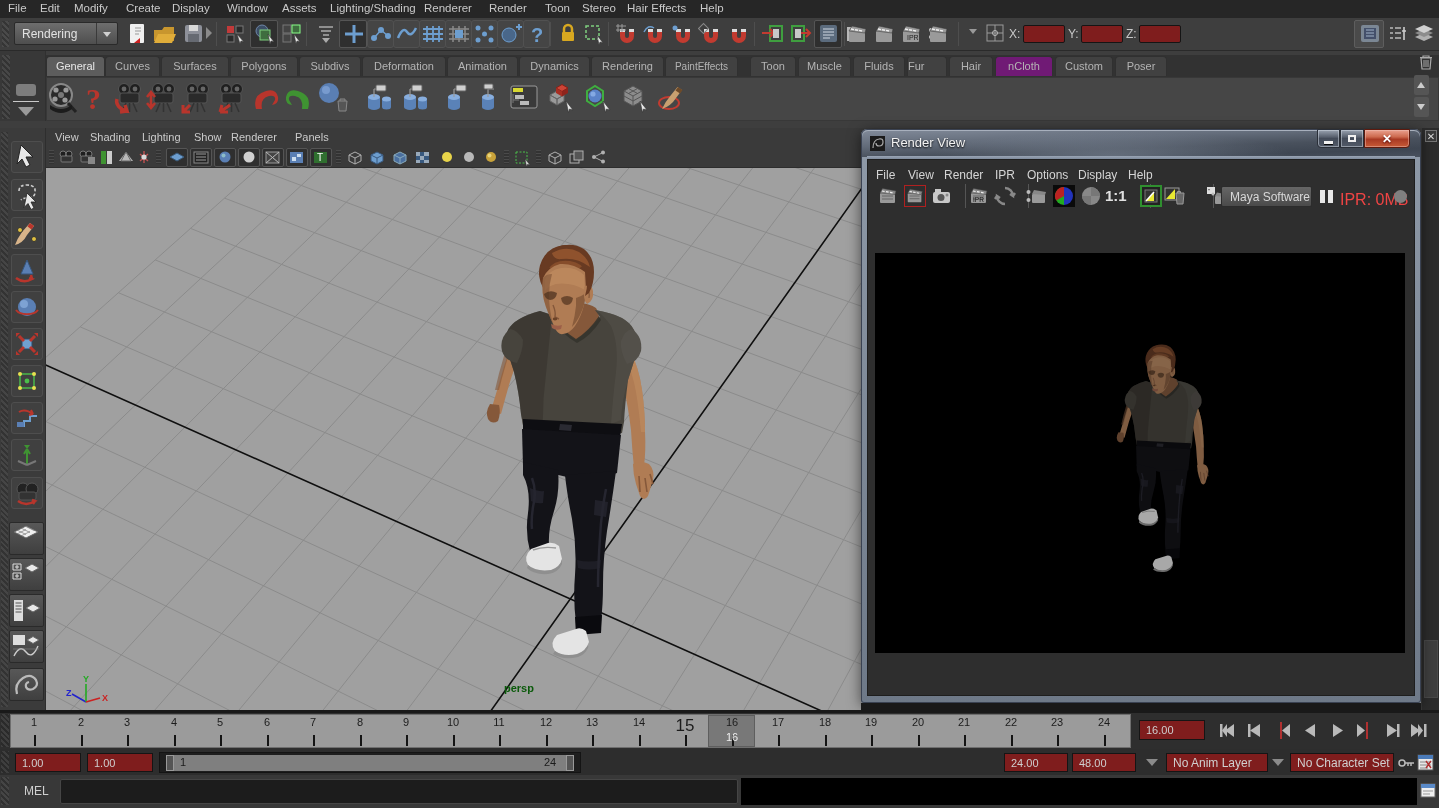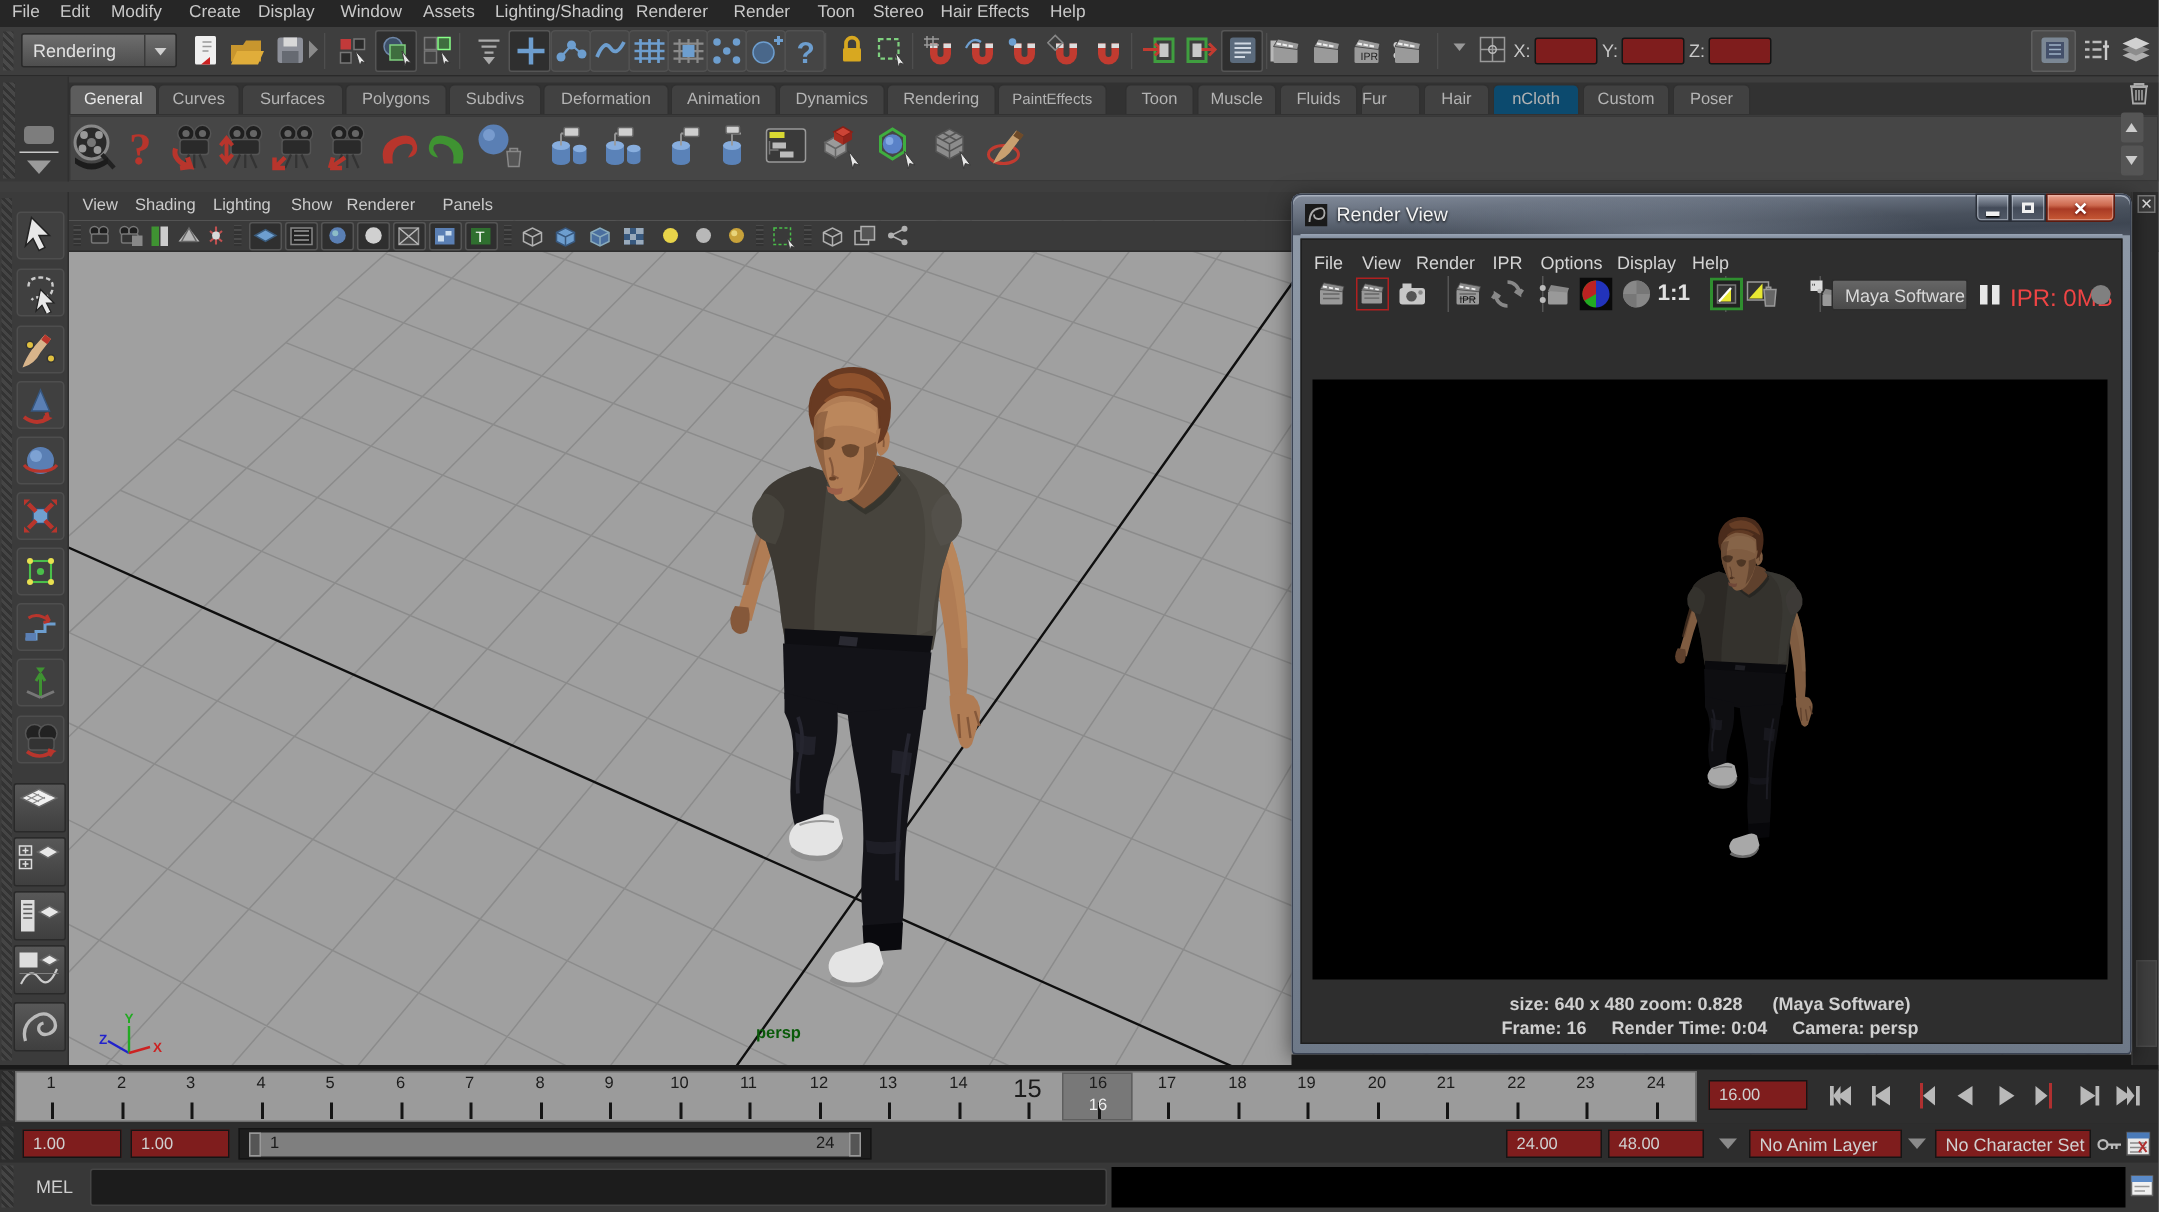--- a/index.html
+++ b/index.html
@@ -242,21 +242,21 @@
 <div class="abs" style="left:316px;top:1px;width:84px;height:20px;background:#414141;border:1px solid #303030;border-bottom:none;border-radius:4px 4px 0 0;color:#b4b4b4;font-size:11px;text-align:center;line-height:19px;">Deformation</div>
 <div class="abs" style="left:401px;top:1px;width:71px;height:20px;background:#414141;border:1px solid #303030;border-bottom:none;border-radius:4px 4px 0 0;color:#b4b4b4;font-size:11px;text-align:center;line-height:19px;">Animation</div>
 <div class="abs" style="left:473px;top:1px;width:71px;height:20px;background:#414141;border:1px solid #303030;border-bottom:none;border-radius:4px 4px 0 0;color:#b4b4b4;font-size:11px;text-align:center;line-height:19px;">Dynamics</div>
 <div class="abs" style="left:545px;top:1px;width:73px;height:20px;background:#414141;border:1px solid #303030;border-bottom:none;border-radius:4px 4px 0 0;color:#b4b4b4;font-size:11px;text-align:center;line-height:19px;">Rendering</div>
 <div class="abs" style="left:619px;top:1px;width:73px;height:20px;background:#414141;border:1px solid #303030;border-bottom:none;border-radius:4px 4px 0 0;color:#b4b4b4;font-size:10px;text-align:center;line-height:19px;">PaintEffects</div>
 <div class="abs" style="left:704px;top:1px;width:46px;height:20px;background:#414141;border:1px solid #303030;border-bottom:none;border-radius:4px 4px 0 0;color:#b4b4b4;font-size:11px;text-align:center;line-height:19px;">Toon</div>
 <div class="abs" style="left:752px;top:1px;width:53px;height:20px;background:#414141;border:1px solid #303030;border-bottom:none;border-radius:4px 4px 0 0;color:#b4b4b4;font-size:11px;text-align:center;line-height:19px;">Muscle</div>
 <div class="abs" style="left:807px;top:1px;width:52px;height:20px;background:#414141;border:1px solid #303030;border-bottom:none;border-radius:4px 4px 0 0;color:#b4b4b4;font-size:11px;text-align:center;line-height:19px;">Fluids</div>
 <div class="abs" style="left:861px;top:1px;width:40px;height:20px;background:#414141;border:1px solid #303030;border-bottom:none;border-radius:4px 4px 0 0;color:#b4b4b4;font-size:11px;text-align:left;line-height:19px;">Fur</div>
 <div class="abs" style="left:903px;top:1px;width:44px;height:20px;background:#414141;border:1px solid #303030;border-bottom:none;border-radius:4px 4px 0 0;color:#b4b4b4;font-size:11px;text-align:center;line-height:19px;">Hair</div>
-<div class="abs" style="left:949px;top:1px;width:58px;height:20px;background:#0c4a6e;border:1px solid #303030;border-bottom:none;border-radius:4px 4px 0 0;color:#b4b4b4;font-size:11px;text-align:center;line-height:19px;">nCloth</div>
+<div class="abs" style="left:949px;top:1px;width:58px;height:20px;background:#701a75;border:1px solid #303030;border-bottom:none;border-radius:4px 4px 0 0;color:#b4b4b4;font-size:11px;text-align:center;line-height:19px;">nCloth</div>
 <div class="abs" style="left:1009px;top:1px;width:58px;height:20px;background:#414141;border:1px solid #303030;border-bottom:none;border-radius:4px 4px 0 0;color:#b4b4b4;font-size:11px;text-align:center;line-height:19px;">Custom</div>
 <div class="abs" style="left:1069px;top:1px;width:52px;height:20px;background:#414141;border:1px solid #303030;border-bottom:none;border-radius:4px 4px 0 0;color:#b4b4b4;font-size:11px;text-align:center;line-height:19px;">Poser</div>
 </div>
 <svg class="abs" width="16" height="18" viewBox="0 0 16 18" style="left:1418px;top:2px;">
       <path d="M3 5 h10 l-1 11 h-8z M5 5 v-2 h6 v2 M2 4.5 h12" stroke="#aaa" fill="none" stroke-width="1.2"></path>
       <path d="M6 7 v7 M8 7 v7 M10 7 v7" stroke="#aaa" stroke-width="1"></path>
     </svg>
 <div class="abs" style="left:46px;top:26px;width:1393px;height:44px;background:#464646;border:1px solid #383838;"></div>
 <div class="abs" style="left:1414px;top:24px;width:15px;height:20px;background:#555;border-radius:2px;">
       <div class="abs" style="left:3px;top:7px;border-left:4px solid transparent;border-right:4px solid transparent;border-bottom:6px solid #ccc;"></div>
@@ -809,21 +809,20 @@
             <path d="M548 543 L531 549 Q523 557 528 565 Q536 574 551 571 Q561 568 562 559 L559 546 Q554 542 548 543 Z" fill="#e4e4e4"></path>
             <path d="M528 565 Q536 572 551 570 Q560 567 562 559 L562 564 Q558 573 548 574 Q534 575 527 568 Z" fill="#8f8f8f"></path>
             <path d="M533 550 q10-4 23-2" stroke="#9a9a9a" stroke-width="1.4" fill="none"></path>
             <path d="M575 617 L602 615 L601 633 L576 635 Z" fill="#0a0a0e"></path>
             <path d="M576 629 L557 635 Q549 643 555 651 Q564 659 578 655 Q588 652 589 642 L586 631 Q581 627 576 629 Z" fill="#e4e4e4"></path>
             <path d="M555 651 Q564 657 577 654 Q586 651 589 642 L588 648 Q584 657 573 658 Q560 659 553 654 Z" fill="#8f8f8f"></path>
           </g>
         </g>
       </svg>
 </div>
-<div class="abs" style="left:14px;top:532px;width:530px;height:34px;color:#d0d0d0;font-size:12px;font-weight:bold;text-align:center;line-height:16px;">size: 640 x 480 zoom: 0.828&nbsp;&nbsp;&nbsp;&nbsp;&nbsp;&nbsp;(Maya Software)<br><span style="font-weight:bold;">Frame: 16&nbsp;&nbsp;&nbsp;&nbsp;&nbsp;Render Time: 0:04&nbsp;&nbsp;&nbsp;&nbsp;&nbsp;Camera: persp</span></div>
 </div>
 <div class="abs" style="left:0;top:710px;width:1439px;height:4px;background:#191919;"></div>
 <div class="abs" style="left:861px;top:703px;width:560px;height:11px;background:#191919;"></div>
 <div class="abs" style="left:0;top:713px;width:1439px;height:36px;background:#2e2e2e;">
 <div class="abs" style="left:1px;top:1px;width:8px;height:33px;background:repeating-linear-gradient(45deg,#3e3e3e 0 2px,#2a2a2a 2px 4px);"></div>
 <div class="abs" style="left:10px;top:1px;width:1121px;height:34px;background:#9b9b9b;border:1px solid #6e6e6e;">
 <div class="abs" style="left:697px;top:0;width:47px;height:32px;background:#787878;border:1px solid #5e5e5e;"></div>
 <div class="abs" style="left:11px;top:1px;width:24px;text-align:center;font-size:11px;color:#1c1c1c;">1</div>
 <div class="abs" style="left:23px;top:20px;width:1.5px;height:11px;background:#141414;"></div>
 <div class="abs" style="left:58px;top:1px;width:24px;text-align:center;font-size:11px;color:#1c1c1c;">2</div>

